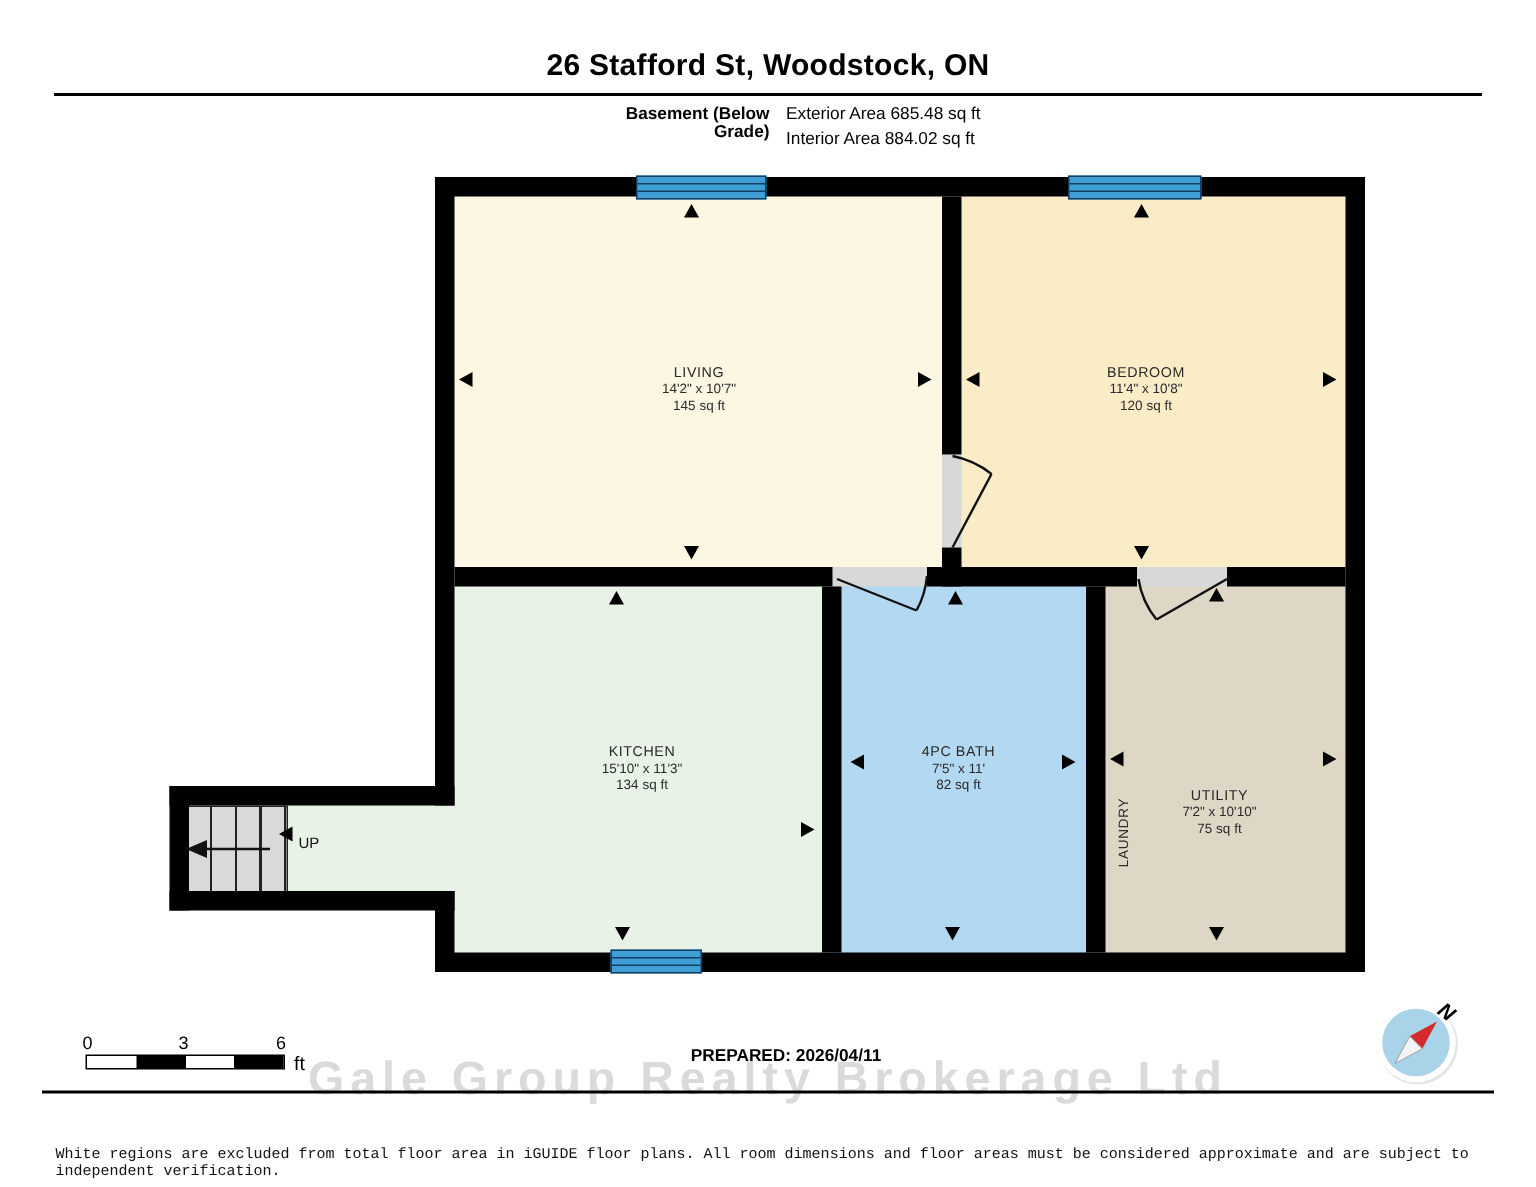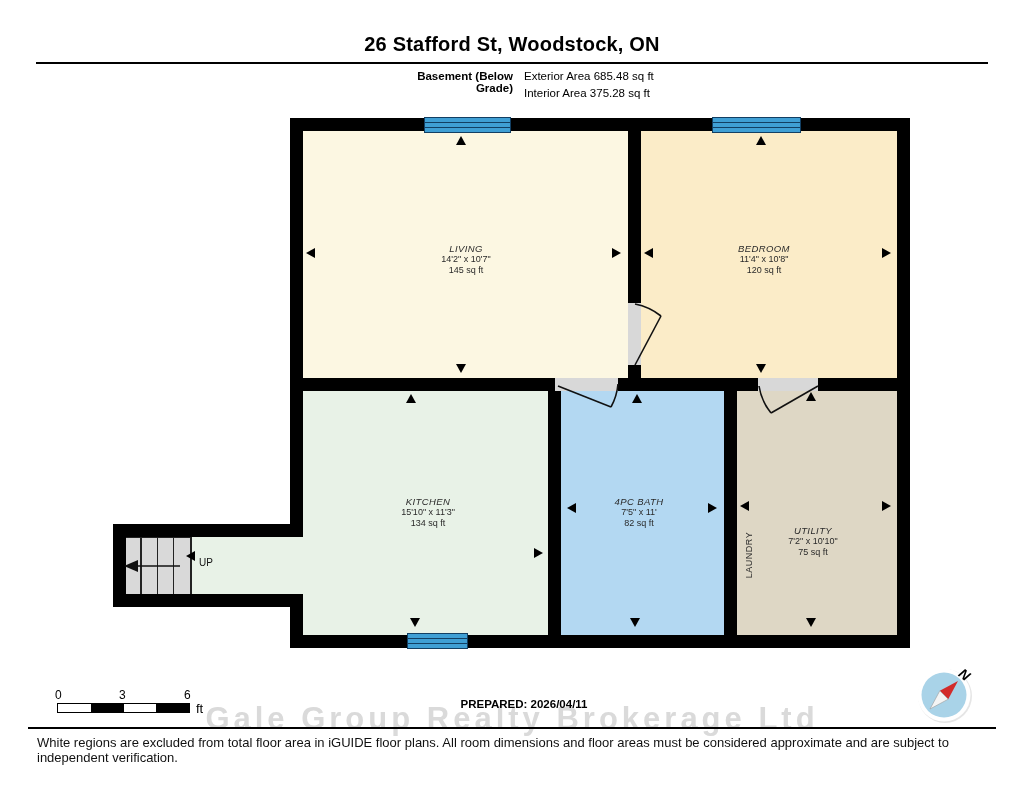--- a/index.html
+++ b/index.html
@@ -41,21 +41,21 @@
   .window{position:absolute;z-index:4;border:1.5px solid #123f63;background:#3f9fd4;
           display:flex;flex-direction:column;box-sizing:border-box;}
   .window .pane{flex:1;}
   .window .pane + .pane{border-top:1.5px solid #123f63;}
   .w1{left:424px;top:117px;width:87px;height:16px;}
   .w2{left:712px;top:117px;width:89px;height:16px;}
   .w3{left:407px;top:633px;width:61px;height:16px;}
 
   
   .room-label{position:absolute;z-index:5;width:160px;text-align:center;color:#2a2a2a;line-height:11px;}
-  .room-label .rn{font-size:9.5px;letter-spacing:.4px;font-style:italic;}
+  .room-label .rn{font-size:9.5px;letter-spacing:.4px;}
   .room-label .rd,.room-label .ra{font-size:9px;}
   .lbl-living{left:386px;top:243px;}
   .lbl-bedroom{left:684px;top:243px;}
   .lbl-kitchen{left:348px;top:496px;}
   .lbl-bath{left:559px;top:496px;}
   .lbl-utility{left:733px;top:496px;margin-top:29px;}
   .laundry{left:719px;top:525px;width:60px;height:60px;z-index:5;display:flex;align-items:center;justify-content:center;
            transform:rotate(-90deg);font-size:9px;letter-spacing:.5px;color:#2a2a2a;}
   .up-label{left:199px;top:557px;z-index:5;font-size:10px;color:#111;}
 
@@ -74,34 +74,34 @@
   .t0{left:55px;top:688px;} .t3{left:119px;top:688px;} .t6{left:184px;top:688px;}
   .bar{position:absolute;left:57px;top:703px;width:131px;height:8px;border:1px solid #000;display:flex;}
   .bar .seg{flex:1;} .bar .seg.b{background:#000;} .bar .seg.w{background:#fff;}
   .unit{position:absolute;left:196px;top:701px;font-size:13px;}
 
   
   .prepared{top:698px;left:12px;width:100%;text-align:center;font-size:11.5px;font-weight:bold;z-index:6;}
   .watermark{top:701px;left:0;width:100%;text-align:center;font-size:31px;font-weight:bold;
              color:#dadada;letter-spacing:4px;z-index:1;white-space:nowrap;}
   .footer-rule{top:727px;left:28px;width:968px;height:2px;background:#000;z-index:2;}
-  .disclaimer{top:735px;left:37px;width:960px;font-size:13px;color:#111;z-index:3;}
+  .disclaimer{top:765px;left:37px;width:960px;font-size:10px;color:#111;z-index:3;font-family:Liberation Mono, monospace;}
 
   .compass{position:absolute;left:908px;top:661px;z-index:6;}
 </style>
 </head>
 <body>
 
 <div class="page">
 
   <div class="abs title">26 Stafford St, Woodstock, ON</div>
   <div class="abs title-rule"></div>
   <div class="abs floor-label">Basement (Below Grade)</div>
   <div class="abs area-line1">Exterior Area 685.48 sq ft</div>
-  <div class="abs area-line2">Interior Area 375.28 sq ft</div>
+  <div class="abs area-line2">Interior Area 884.02 sq ft</div>
 
   <div class="floor f-living"></div>
   <div class="floor f-bedroom"></div>
   <div class="floor f-kitchen"></div>
   <div class="floor f-bath"></div>
   <div class="floor f-utility"></div>
   <div class="floor f-corridor"></div>
   <div class="abs stairs"></div>
 
   <div class="sill sill-bedroom"></div>

